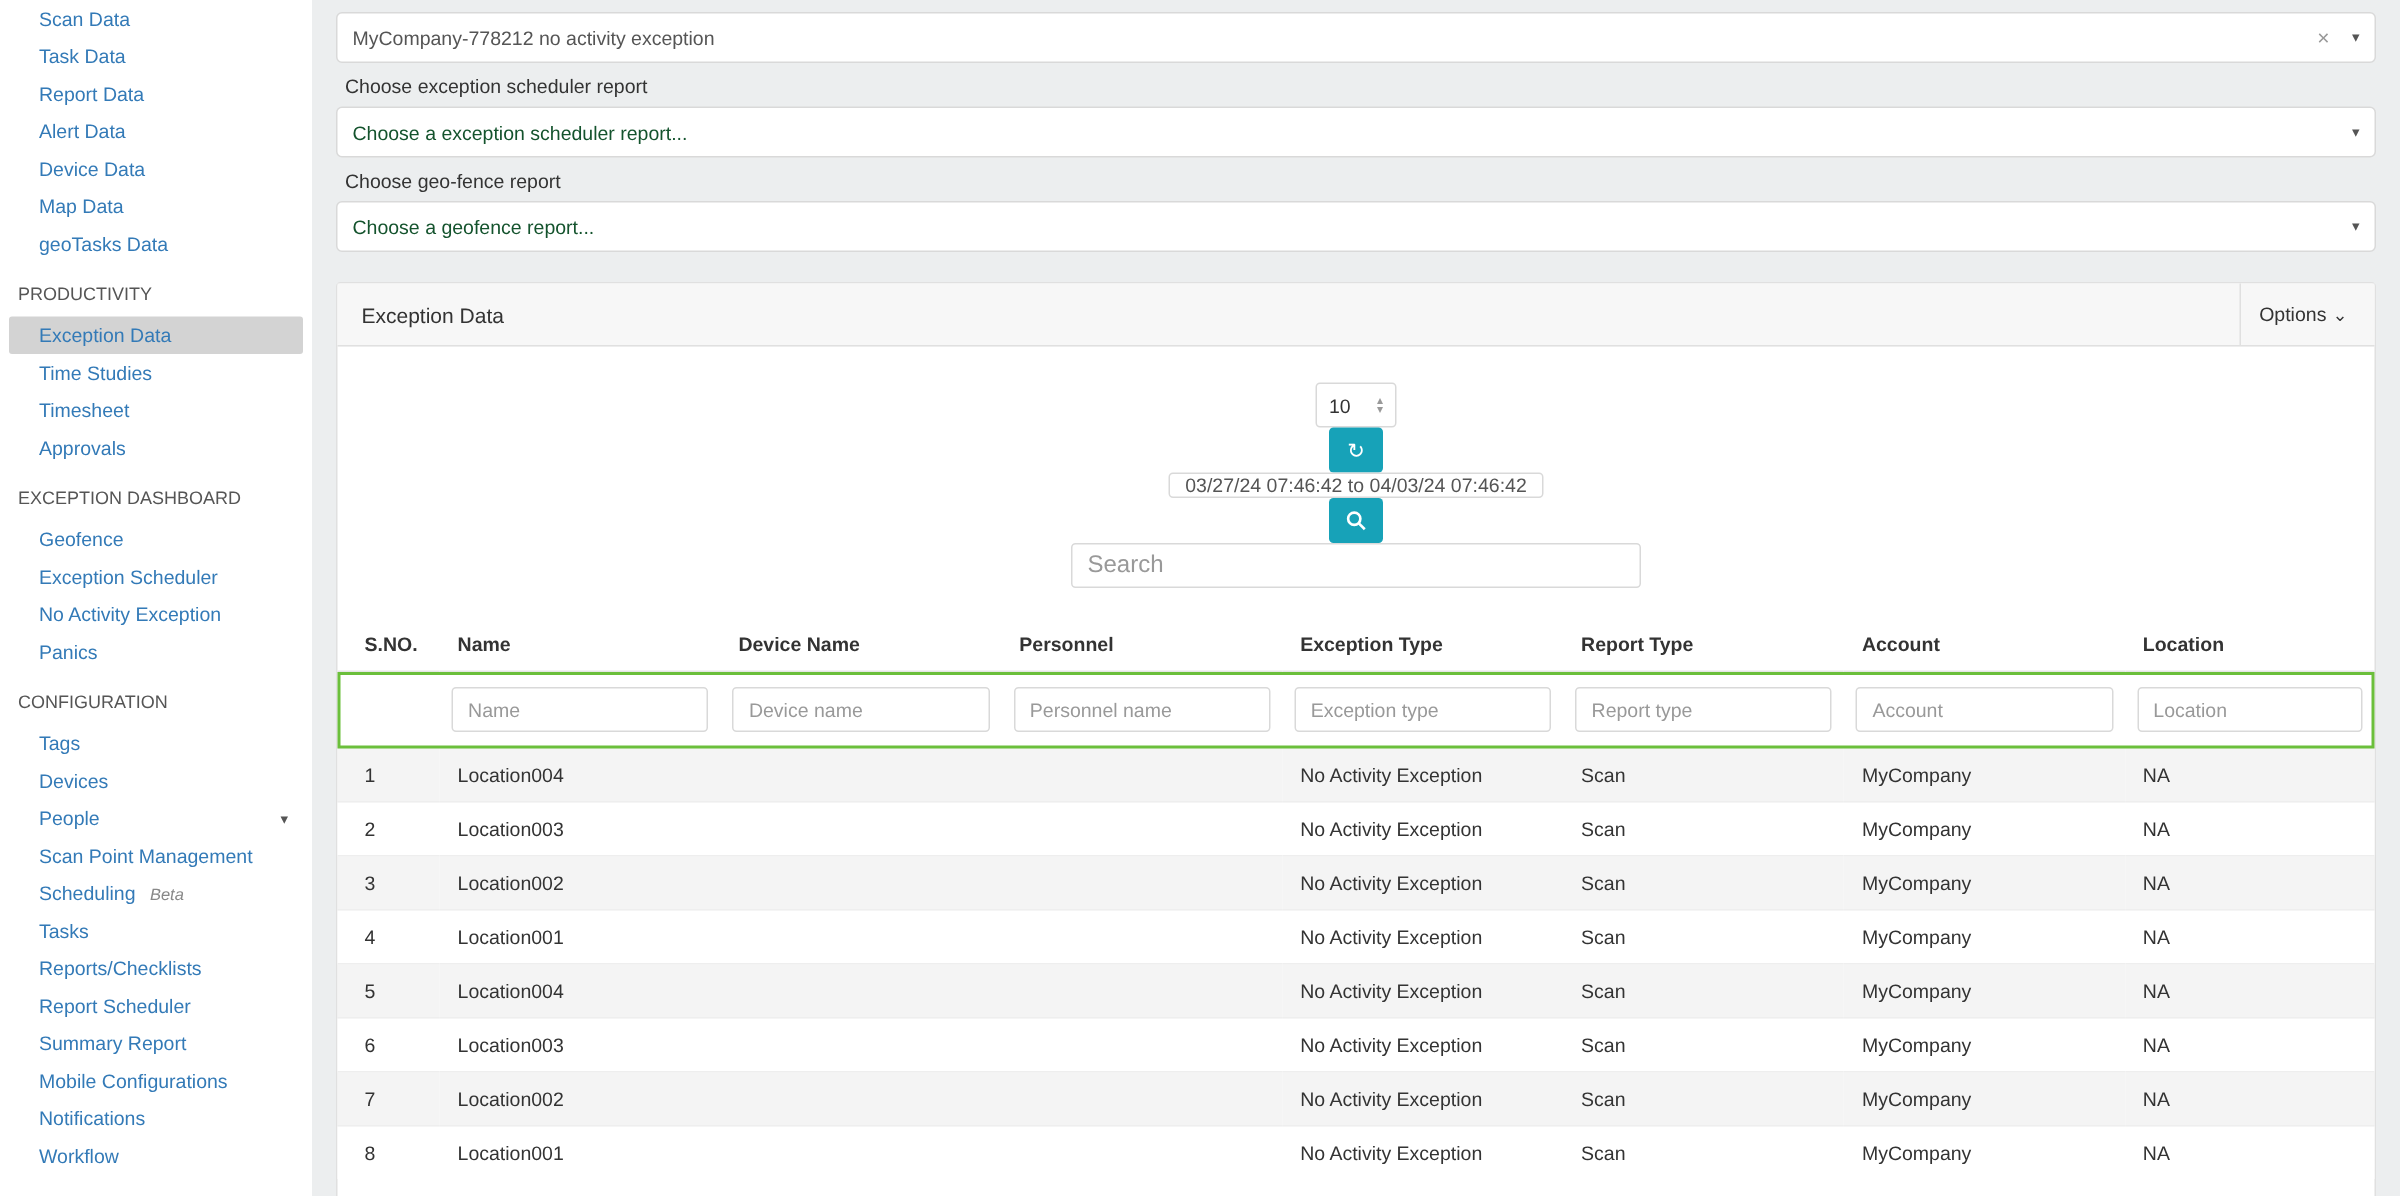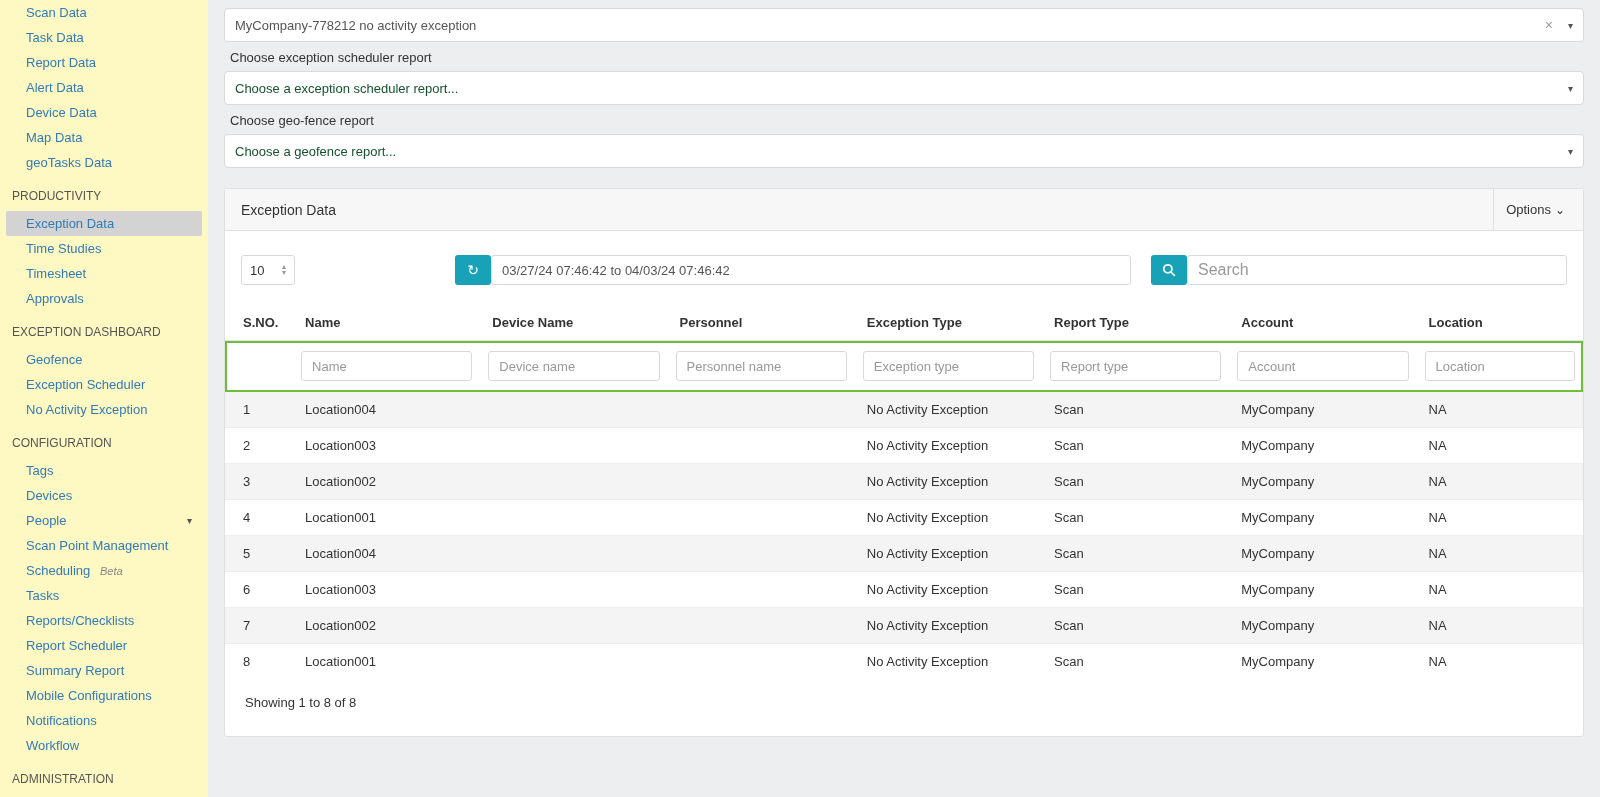--- a/index.html
+++ b/index.html
@@ -9,21 +9,21 @@
     color: #333;
     background: #eceeef;
     width: 1600px;
     height: 797px;
     overflow: hidden;
     display: flex;
   }
   
   .sidebar {
     width: 208px;
-    background: #fef9c3;
+    background: #ffffff;
     overflow-y: auto;
     padding-top: 0;
   }
   .sidebar ul { list-style: none; }
   .side-section-title {
     font-size: 12px;
     font-weight: 400;
     color: #555;
     padding: 8px 12px;
     margin-top: 6px;
@@ -116,20 +116,21 @@
     border-left: 1px solid #e0e0e0;
     height: 100%;
   }
   .panel-body { padding: 16px 0 10px 0; }
 
   
   .controls-row {
     display: flex;
     align-items: center;
     padding: 8px 16px 20px 16px;
+    flex-direction: column;
   }
   .length-box {
     border: 1px solid #d9d9d9;
     background: #fff;
     height: 30px;
     width: 54px;
     display: flex;
     align-items: center;
     justify-content: space-between;
     padding: 0 8px;
@@ -247,20 +248,21 @@
     <li class="side-item">Time Studies</li>
     <li class="side-item">Timesheet</li>
     <li class="side-item">Approvals</li>
   </ul>
 
   <div class="side-section-title">EXCEPTION DASHBOARD</div>
   <ul>
     <li class="side-item">Geofence</li>
     <li class="side-item">Exception Scheduler</li>
     <li class="side-item">No Activity Exception</li>
+    <li class="side-item">Panics</li>
   </ul>
 
   <div class="side-section-title">CONFIGURATION</div>
   <ul>
     <li class="side-item">Tags</li>
     <li class="side-item">Devices</li>
     <li class="side-item">
       <span>People</span>
       <span style="color:#555;font-size:10px;">▾</span>
     </li>

